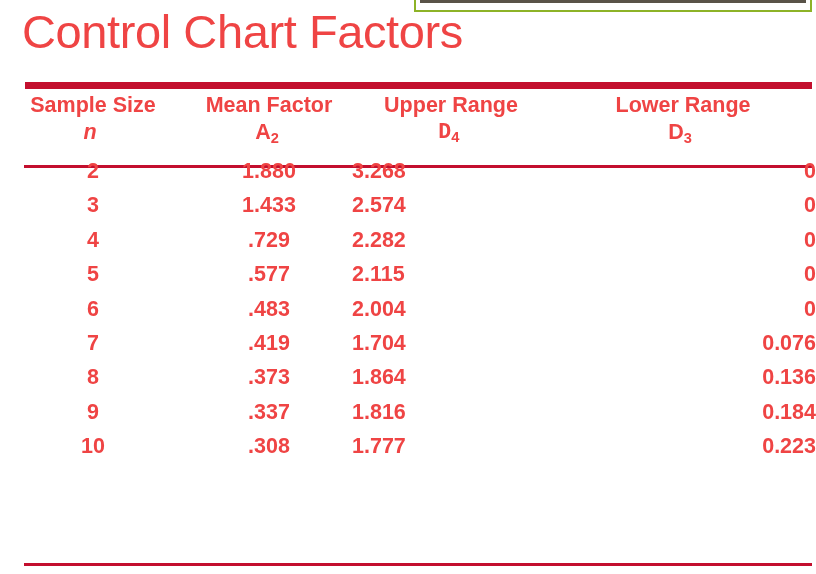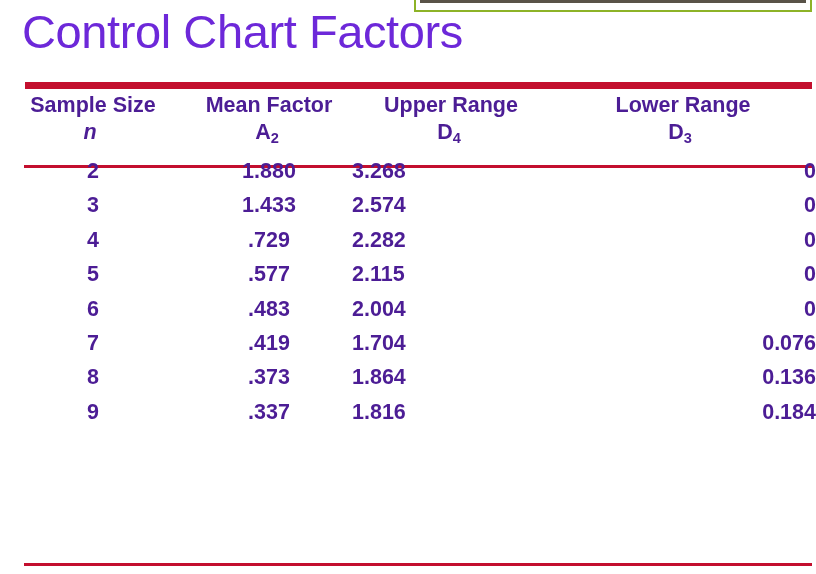--- a/index.html
+++ b/index.html
@@ -45,21 +45,21 @@
   
   .title {
     position: absolute;
     left: 22px;
     top: 3px;
     width: 770px;
     font-size: 47px;
     line-height: 58px;
     font-weight: 300;
     letter-spacing: -0.4px;
-    color: #6d28d9;
+    color: #ef4444;
     white-space: nowrap;
   }
 
   
   .rule {
     position: absolute;
     background: #C30F2E;
   }
   .rule-top {
     left: 25px;
@@ -85,21 +85,21 @@
     position: absolute;
     left: 0;
     top: 92px;
     width: 816px;
     border-collapse: collapse;
     table-layout: fixed;
   }
   .table th, .table td {
     padding: 0;
     border: 0;
-    color: #4c1d95;
+    color: #ef4444;
     font-weight: bold;
   }
 
   .col-n      { width: 186px; }
   .col-a2     { width: 166px; }
   .col-d4     { width: 198px; }
   .col-d3     { width: 266px; }
 
   .table thead th {
     font-size: 21.5px;
@@ -123,21 +123,21 @@
   .hdr-line2 sub {
     font-size: 0.68em;
     vertical-align: baseline;
     position: relative;
     top: 4px;
   }
 
   
   .sub-n  { padding-right: 6px; }
   .sub-a2 { padding-right: 4px; }
-  .sub-d4 { padding-right: 4px; }
+  .sub-d4 { padding-right: 4px; font-family: Liberation Mono, monospace; }
   .sub-d3 { padding-right: 6px; }
 
   .table tbody td {
     font-size: 21.5px;
     line-height: 34.4px;
     height: 34.4px;
   }
   .cell-n {
     text-align: center;
     padding-right: 78px;
@@ -239,16 +239,22 @@
           <td class="cell-a2">.373</td>
           <td class="cell-d4">1.864</td>
           <td class="cell-d3">0.136</td>
         </tr>
         <tr>
           <td class="cell-n">9</td>
           <td class="cell-a2">.337</td>
           <td class="cell-d4">1.816</td>
           <td class="cell-d3">0.184</td>
         </tr>
+        <tr>
+          <td class="cell-n">10</td>
+          <td class="cell-a2">.308</td>
+          <td class="cell-d4">1.777</td>
+          <td class="cell-d3">0.223</td>
+        </tr>
       </tbody>
   </table>
 
 </div>
 
 </body></html>

